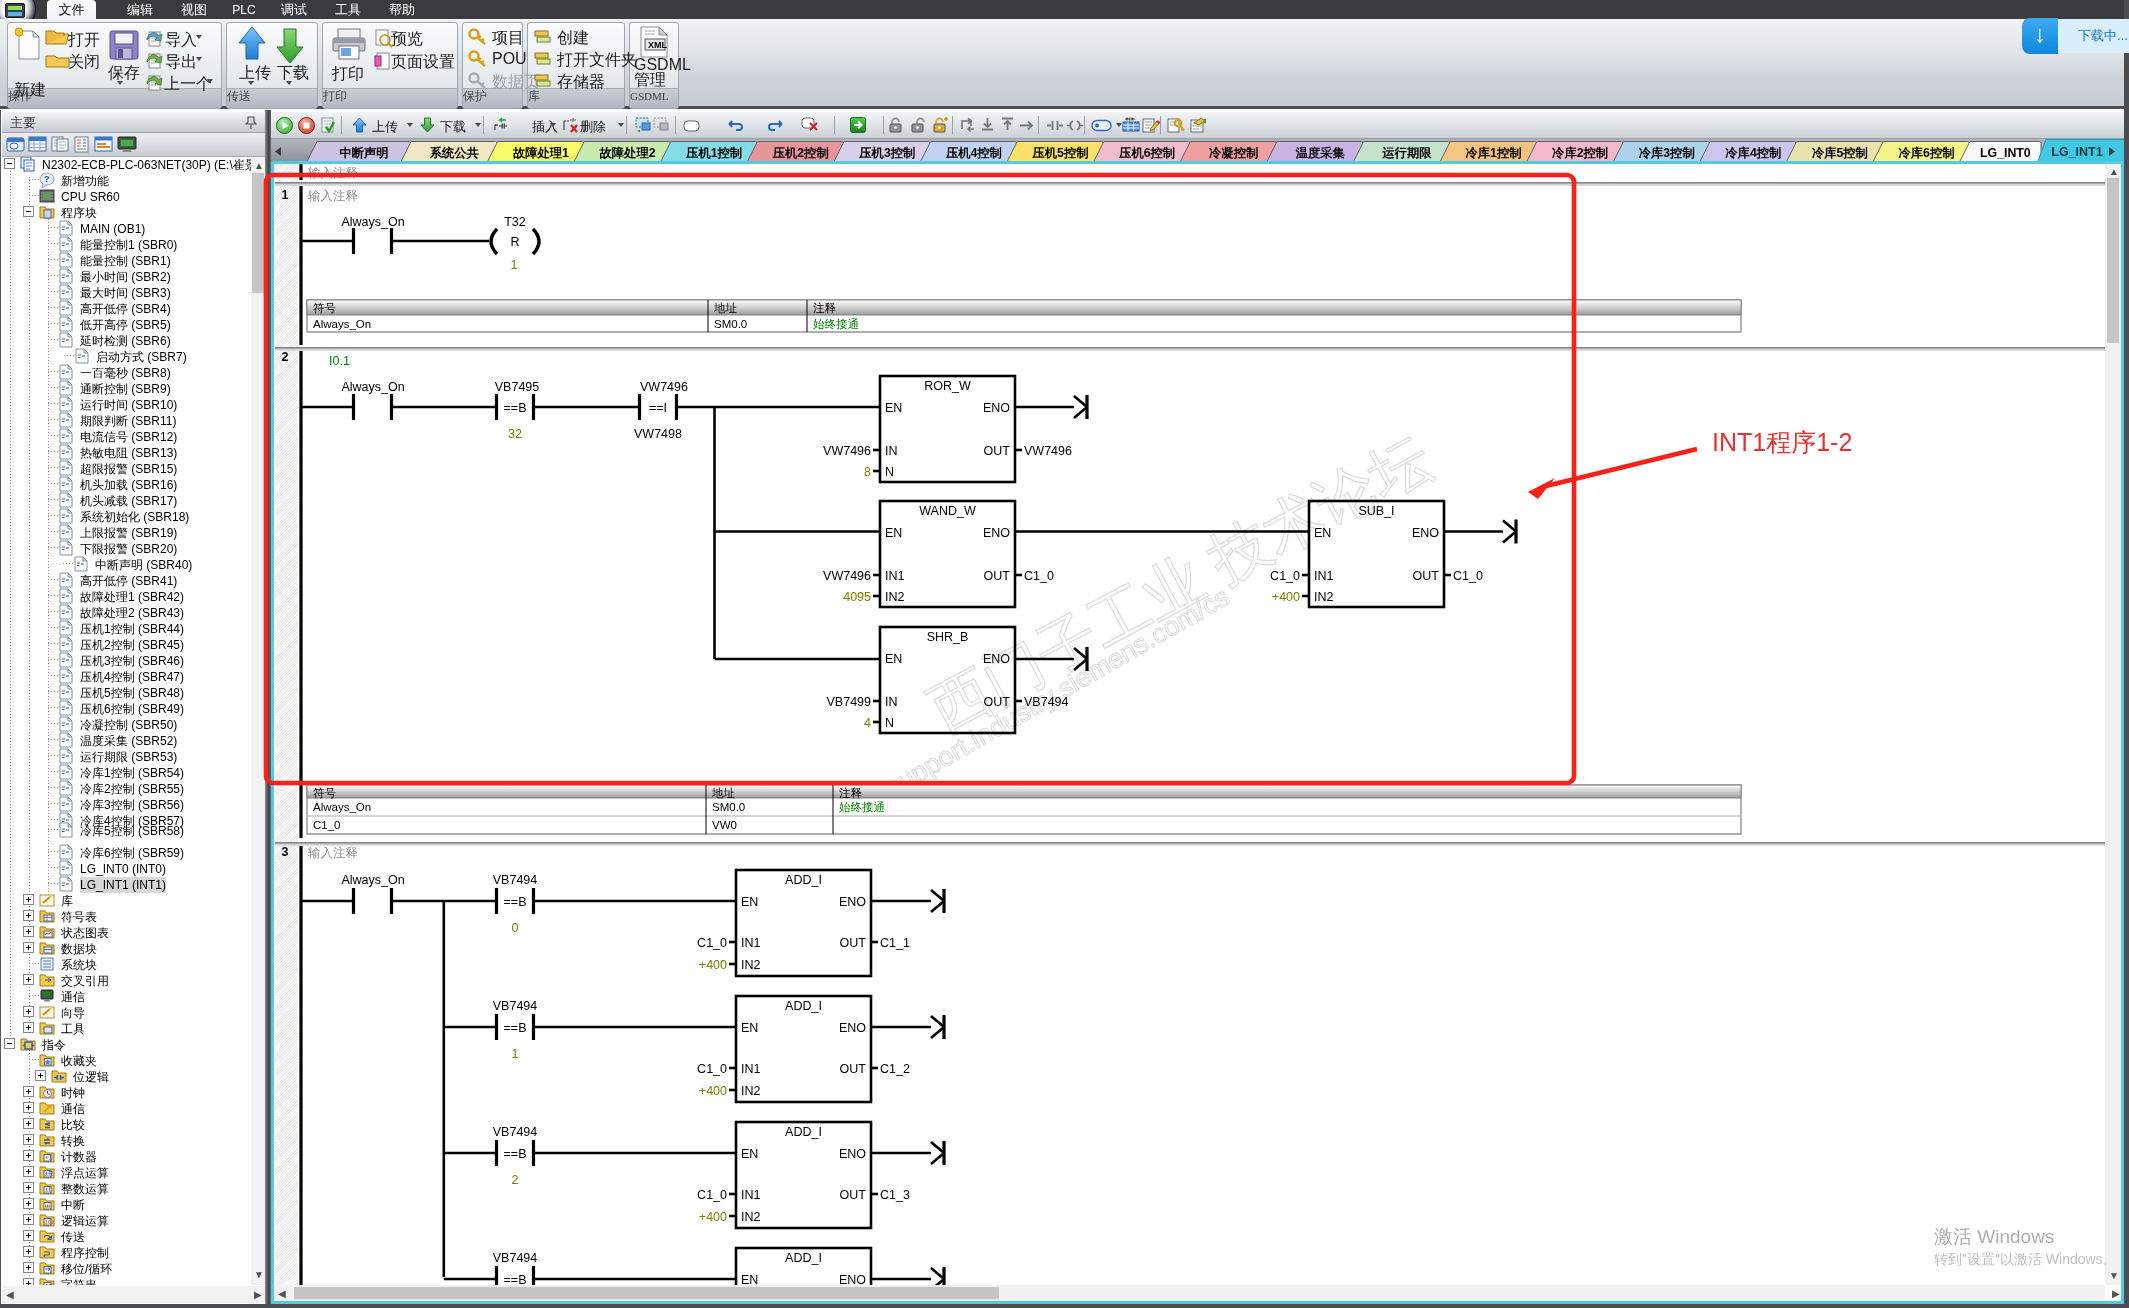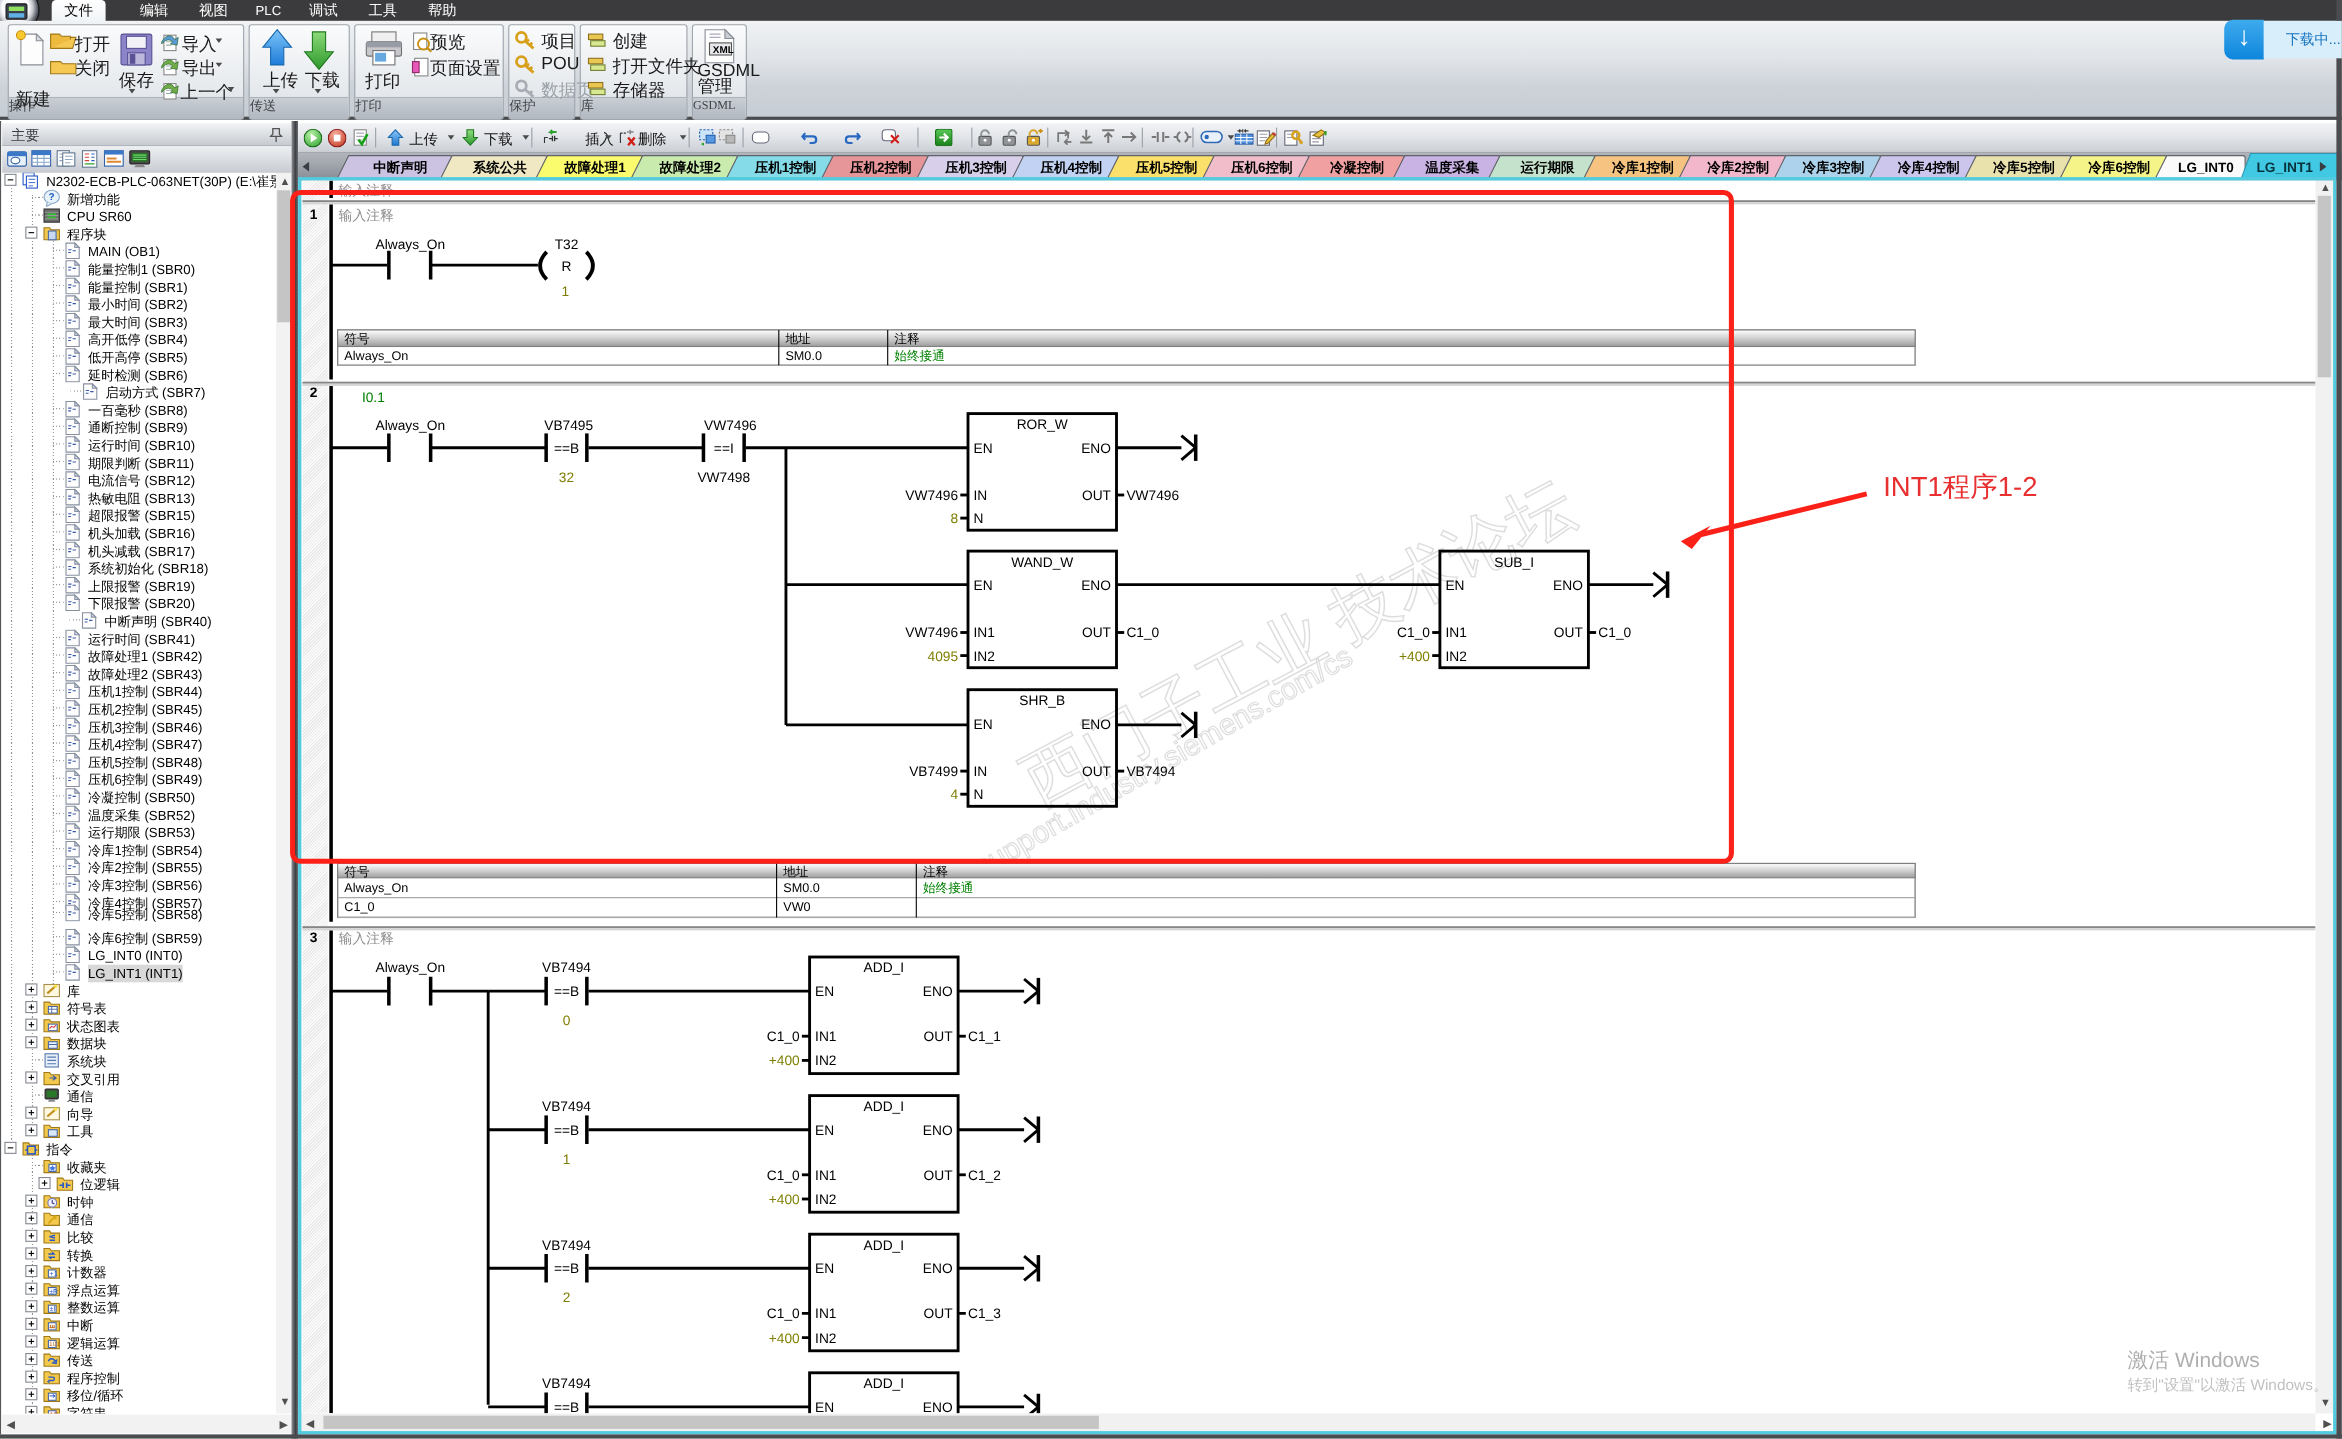--- a/index.html
+++ b/index.html
@@ -491,21 +491,21 @@
           </svg></div>
         <span style="position:absolute;left:78px;top:1px;">中断声明 (SBR40)</span>
       </div>
       <div class="trow" style="left:0;top:415px;width:249px;">
         <div style="position:absolute;left:46px;top:7px;width:10px;height:1px;background-image:repeating-linear-gradient(to right,#909090 0 1px,transparent 1px 3px);"></div>
         <div class="ticon" style="left:56px;"><svg width="16" height="16" viewBox="0 0 16 16">
             <path d="M2 1 h8 l4 4 v10 h-12 z" fill="#FDFDFE" stroke="#8890A0"></path>
             <path d="M10 1 l4 4 h-4 z" fill="#C8D4E8" stroke="#8890A0"></path>
             <path d="M4 7 h3 M4 9.5 h2.5 M8 8 h3" stroke="#3858A8" stroke-width="1"></path>
           </svg></div>
-        <span style="position:absolute;left:78px;top:1px;">运行时间 (SBR41)</span>
+        <span style="position:absolute;left:78px;top:1px;">高开低停 (SBR41)</span>
       </div>
       <div class="trow" style="left:0;top:431px;width:249px;">
         <div style="position:absolute;left:46px;top:7px;width:10px;height:1px;background-image:repeating-linear-gradient(to right,#909090 0 1px,transparent 1px 3px);"></div>
         <div class="ticon" style="left:56px;"><svg width="16" height="16" viewBox="0 0 16 16">
             <path d="M2 1 h8 l4 4 v10 h-12 z" fill="#FDFDFE" stroke="#8890A0"></path>
             <path d="M10 1 l4 4 h-4 z" fill="#C8D4E8" stroke="#8890A0"></path>
             <path d="M4 7 h3 M4 9.5 h2.5 M8 8 h3" stroke="#3858A8" stroke-width="1"></path>
           </svg></div>
         <span style="position:absolute;left:78px;top:1px;">故障处理1 (SBR42)</span>
       </div>

